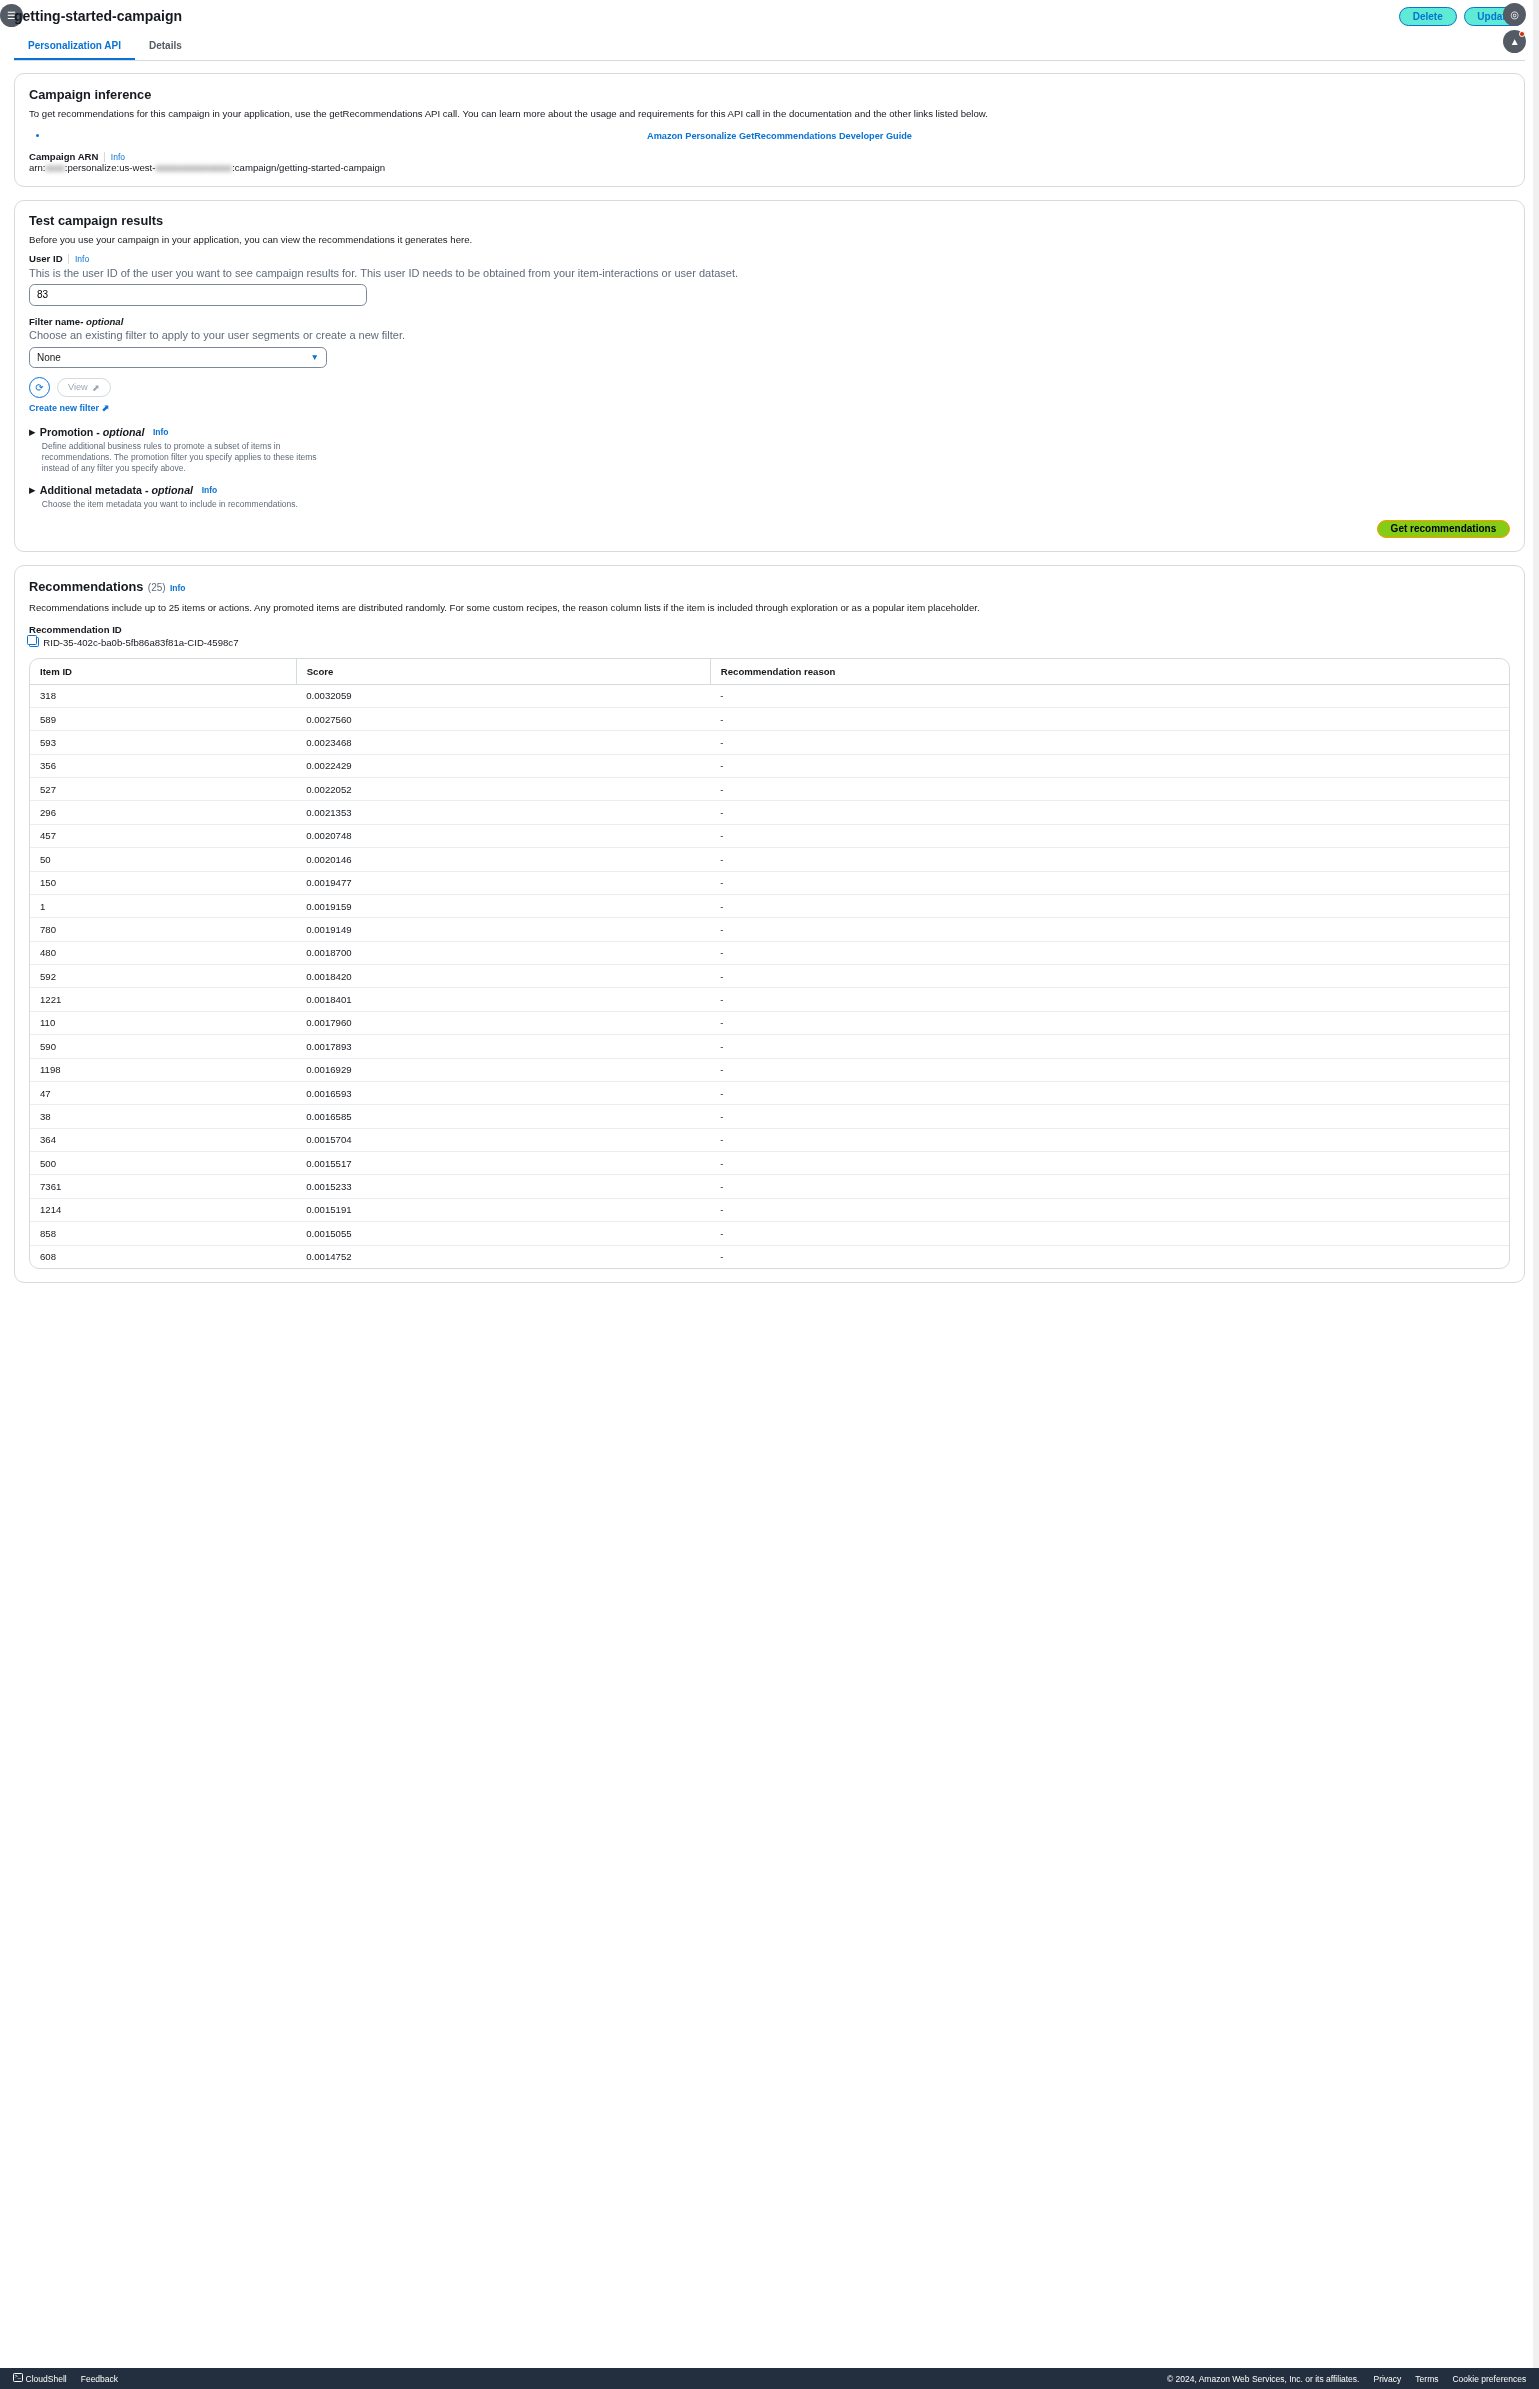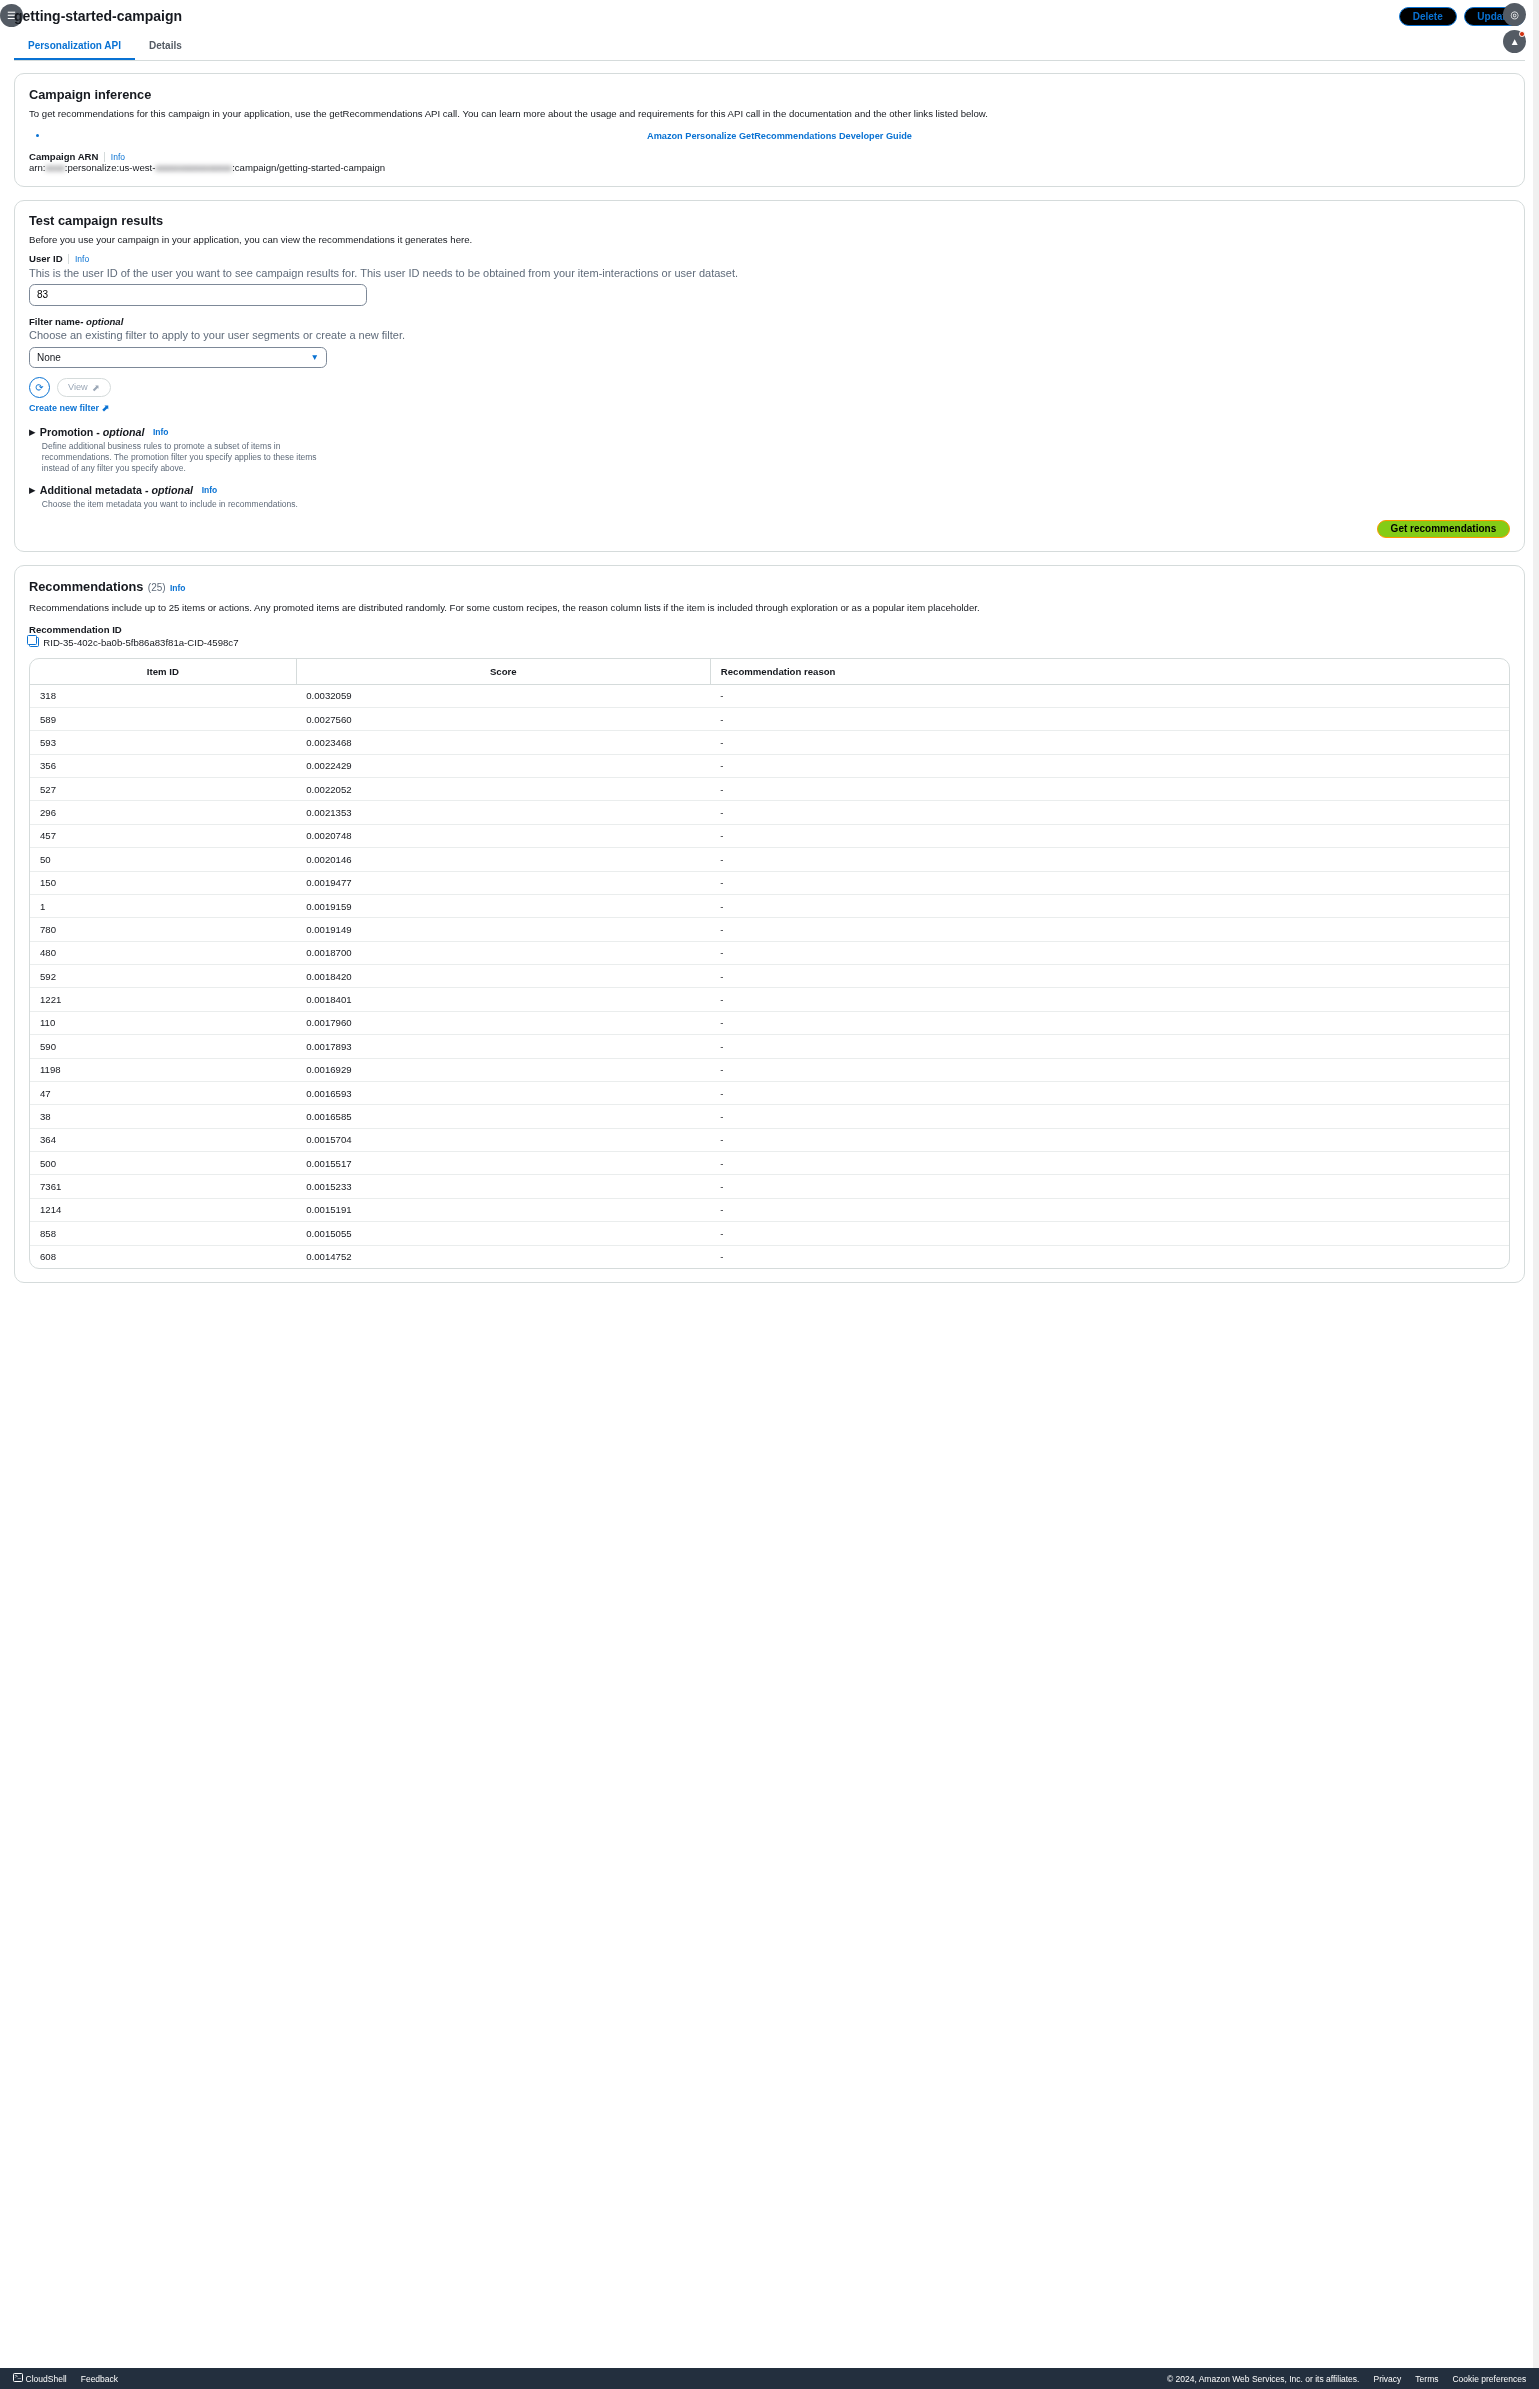--- a/index.html
+++ b/index.html
@@ -7,21 +7,21 @@
     margin: 0;
     font-family: "Amazon Ember", "Helvetica Neue", Arial, sans-serif;
     font-size: 10px;
     color: #16191f;
     background: #fff;
   }
   .page { position: relative; padding: 0 14px 28px 14px; }
   .header { display: flex; align-items: center; justify-content: space-between; padding: 7px 0 2.8px 0; }
   .header h1 { font-size: 14px; font-weight: 700; margin: 0; }
   .header-actions { display: flex; gap: 7px; align-items: center; }
-  .btn { border: 0.7px solid #0972d3; color: #0972d3; background: #000000; border-radius: 14px; padding: 2.8px 12.8px; font-weight: 700; font-size: 10px; cursor: pointer; }
+  .btn { border: 0.7px solid #0972d3; color: #0972d3; background: #5eead4; border-radius: 14px; padding: 2.8px 12.8px; font-weight: 700; font-size: 10px; cursor: pointer; }
   .btn.primary { background: #84cc16; border-color: #ff9900; color: #000; }
   .circle-btn { width: 23px; height: 23px; border-radius: 50%; background: #545b64; color: #fff; display: flex; align-items: center; justify-content: center; font-size: 10px; position: relative; cursor: pointer; }
   .circle-btn.menu { position: absolute; top: 4.3px; left: 0; }
   .circle-btn .dot { position: absolute; top: 1.4px; right: 1.4px; width: 5.7px; height: 5.7px; background: #d13212; border-radius: 50%; border: 0.7px solid #fff; }
   .floating-circles { position: absolute; top: 2.8px; right: 12.8px; display: flex; flex-direction: column; gap: 4.3px; z-index: 5; }
   .tabs { border-bottom: 0.7px solid #d5dbdb; display: flex; margin-top: 4.3px; }
   .tab { padding: 7px 14px; font-weight: 700; font-size: 10px; color: #545b64; cursor: pointer; border-bottom: 2.1px solid transparent; }
   .tab.active { color: #0972d3; border-bottom-color: #0972d3; }
   .panel { border: 0.7px solid #d5dbdb; border-radius: 10px; padding: 12.8px 14px; margin-top: 12.8px; }
   .panel h2 { font-size: 12.8px; font-weight: 700; margin: 0 0 4.3px 0; }
@@ -51,21 +51,21 @@
   .panel-footer { display: flex; justify-content: flex-end; margin-top: 7px; }
   .rec-heading { display: flex; align-items: baseline; gap: 4.3px; }
   .rec-count { color: #5f6b7a; font-weight: 400; }
   .rec-id-row { margin-top: 10px; }
   .rec-id-val { display: inline-flex; align-items: center; gap: 4.3px; font-size: 9.6px; margin-top: 1.4px; }
   .copy-icon { width: 10px; height: 10px; border: 1.1px solid #0972d3; border-radius: 1.4px; position: relative; cursor: pointer; }
   .copy-icon::before { content: ""; position: absolute; top: -2.8px; left: -2.8px; width: 7.8px; height: 7.8px; border: 1.1px solid #0972d3; border-radius: 1.4px; background: #fff; }
   .table-wrap { margin-top: 8.5px; border: 0.7px solid #d5dbdb; border-radius: 10px; overflow: hidden; }
   .table { width: 100%; border-collapse: collapse; }
   .table th { text-align: left; font-weight: 700; font-size: 9.6px; padding: 7px 10px; border-bottom: 0.7px solid #d5dbdb; }
-  .table th:nth-child(1), .table th:nth-child(2) { border-right: 0.7px solid #d5dbdb; text-align: center; }
+  .table th:nth-child(1), .table th:nth-child(2) { border-right: 0.7px solid #d5dbdb; }
   .table td { font-size: 9.6px; padding: 5.7px 10px; border-top: 0.7px solid #eaeded; }
   .footer { position: fixed; bottom: 0; left: 0; right: 0; height: 21px; background: #232f3e; color: #fff; display: flex; align-items: center; justify-content: space-between; font-size: 8.5px; padding: 0 12.8px; z-index: 10; }
   .footer-left, .footer-right { display: flex; align-items: center; gap: 14px; }
   .footer a, .footer span { color: #fff; text-decoration: none; cursor: pointer; }
   .cloudshell-icon { display: inline-block; width: 10px; height: 8.5px; border: 0.9px solid #fff; border-radius: 1.4px; margin-right: 2.8px; position: relative; }
   .cloudshell-icon::after { content: ">_"; position: absolute; top: -1.4px; left: 0.7px; font-size: 5.7px; }
   .scrollbar-decor { position: fixed; right: 0; top: 0; bottom: 21px; width: 5.7px; background: #f0f0f0; z-index: 1; }
 </style>
 </head>
 <body>

